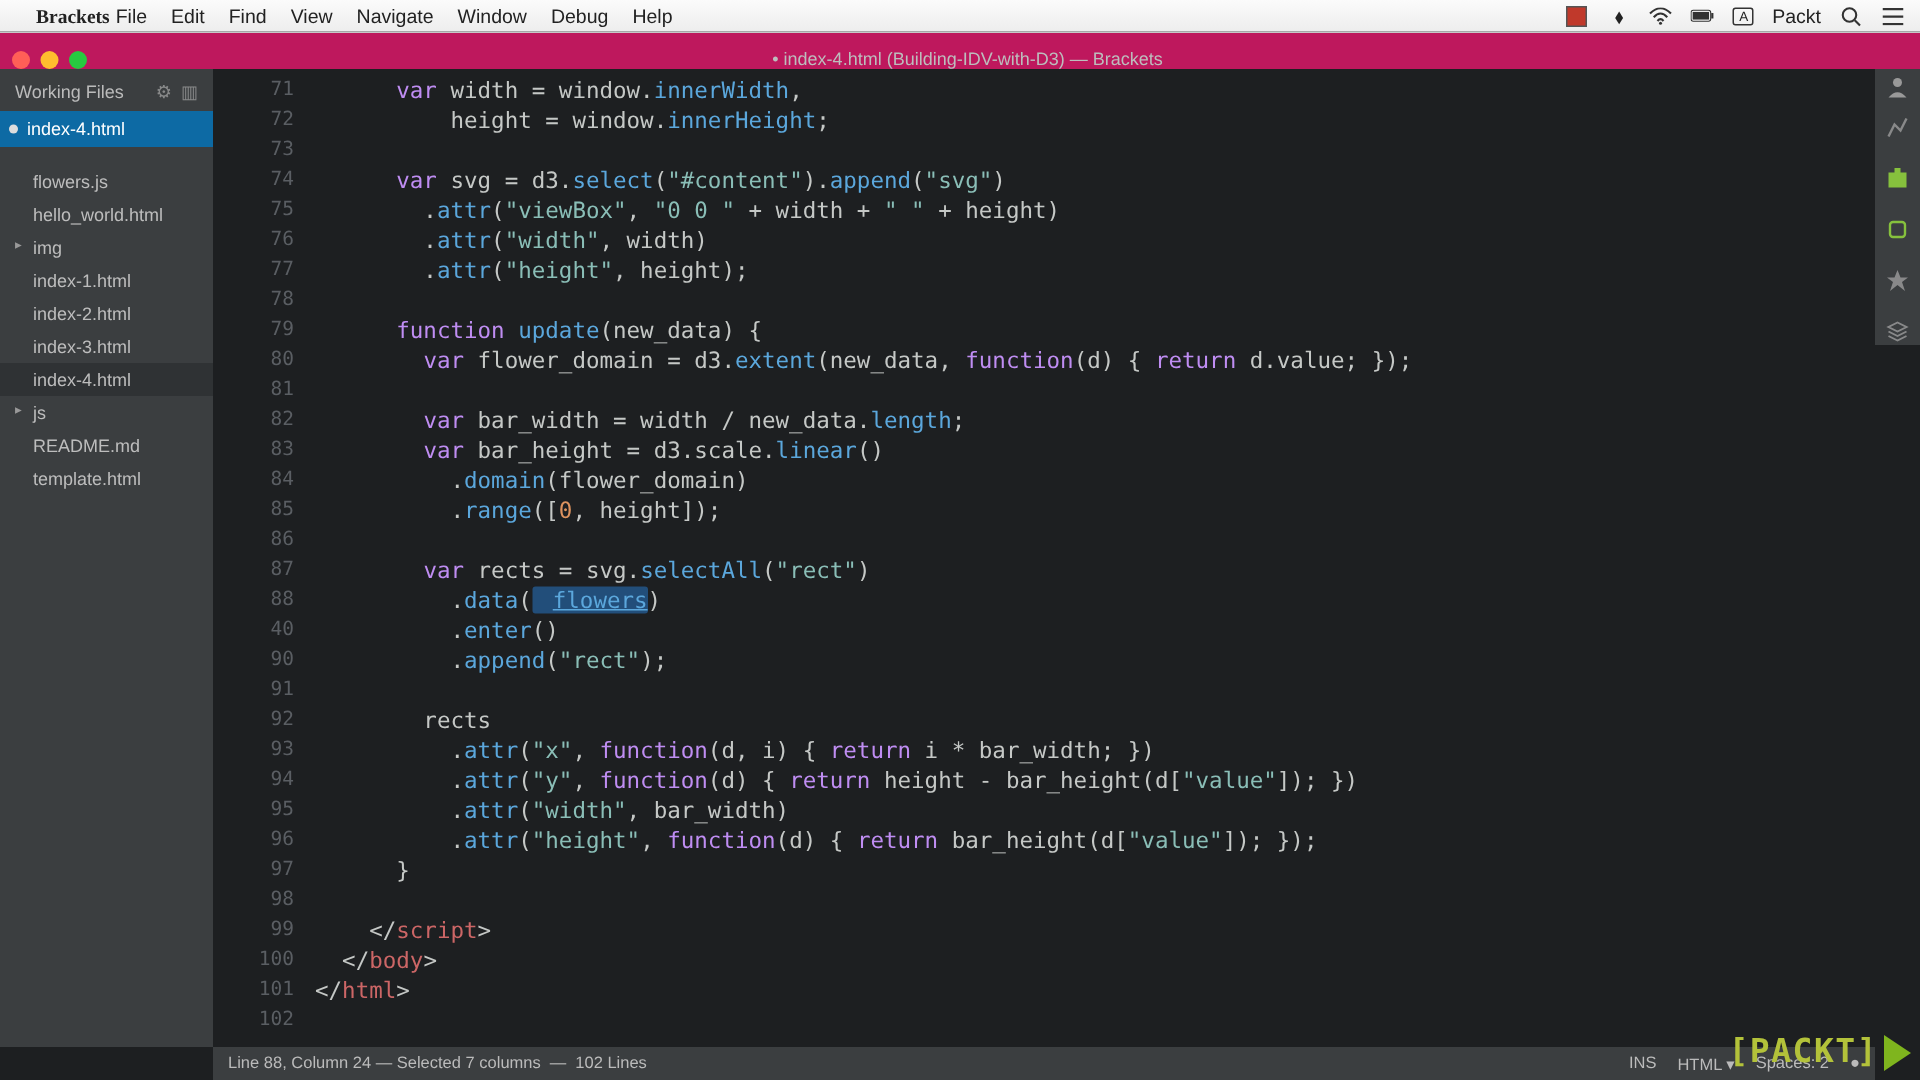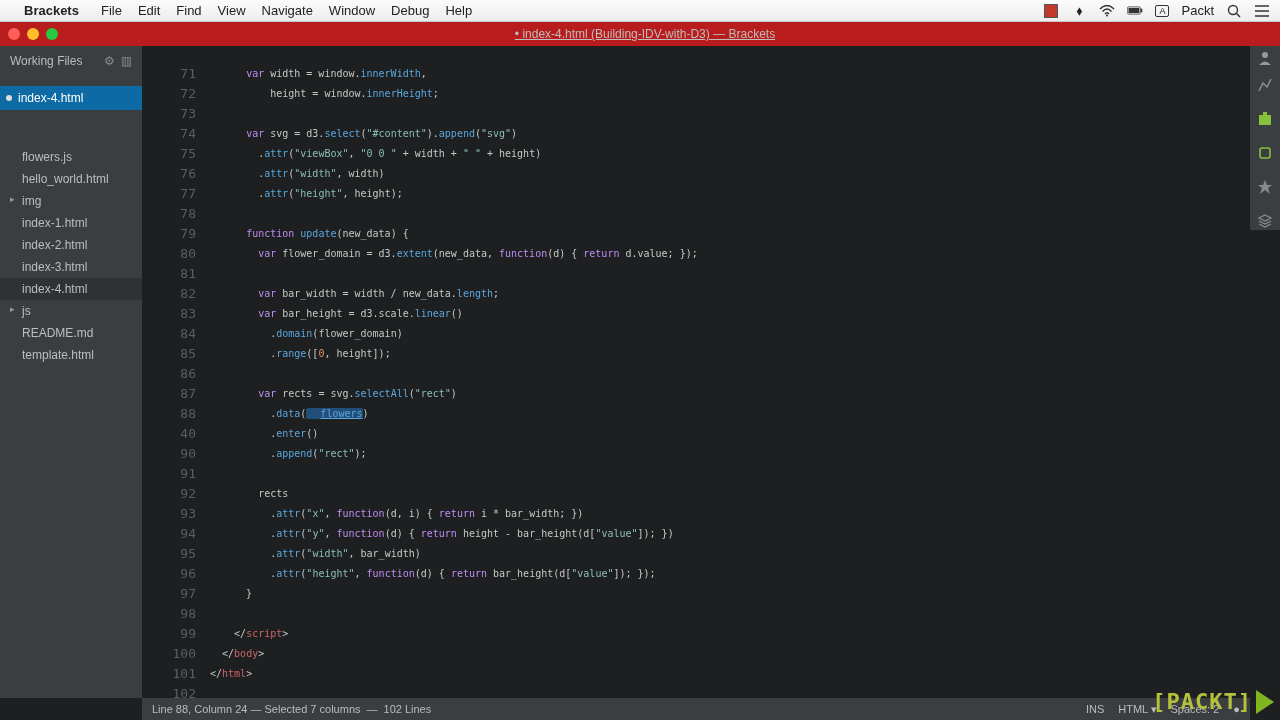--- a/index.html
+++ b/index.html
@@ -1,53 +1,53 @@
 <!DOCTYPE html>
 <html><head>
 <meta charset="utf-8">
 <style>
 * { margin:0; padding:0; box-sizing:border-box; }
 body { font-family: -apple-system, "Helvetica Neue", Arial, sans-serif; font-size:13px; background:#1d1f21; overflow:hidden; width:1280px; height:720px; position:relative; }
 
 
 .menubar { height:22px; background:linear-gradient(#fbfbfb,#ededed); border-bottom:1px solid #c8c8c8; display:flex; align-items:center; padding:0 10px; color:#222; font-size:13px; }
 .menubar .apple { font-size:14px; margin-right:14px; }
-.menubar .app-name { font-weight:600; margin-right:22px; }
+.menubar .app-name { font-weight:600; margin-right:4px;font-family:Liberation Serif, serif; }
 .menubar .menu-item { margin-right:16px; cursor:default; }
 .menubar .spacer { flex:1; }
 .menubar .tray { display:flex; align-items:center; gap:12px; font-size:13px; }
 .menubar .tray .icon { width:16px; height:14px; display:inline-flex; align-items:center; justify-content:center; }
 .tray-red { width:14px; height:14px; background:#c0392b; border:1px solid #555; }
 
 
-.titlebar { height:24px; background:#b91c1c; display:flex; align-items:center; padding:0 8px; color:#bdbdbd; font-size:12px;text-decoration:underline; }
+.titlebar { height:24px; background:#be185d; display:flex; align-items:flex-end; padding:0 8px; color:#bdbdbd; font-size:12px; }
 .traffic { display:flex; gap:7px; margin-right:14px; }
 .traffic span { width:12px; height:12px; border-radius:50%; display:block; }
 .tl-close{background:#ff5f57;} .tl-min{background:#ffbd2e;} .tl-max{background:#28c940;}
 .titlebar .title { flex:1; text-align:center; }
 
 
 .main { display:flex; height:652px; }
-.sidebar { width:142px; background:#3b3e40; color:#c8c8c8; font-size:12px; display:flex; flex-direction:column;gap:12px; }
+.sidebar { width:142px; background:#3b3e40; color:#c8c8c8; font-size:12px; display:flex; flex-direction:column; }
 .side-header { padding:8px 10px 6px; color:#bbb; font-size:12px; display:flex; align-items:center; justify-content:space-between; }
 .side-header .icons { display:flex; gap:6px; opacity:.6; }
 .wf-item { padding:5px 10px 5px 18px; color:#c9c9c9; position:relative; }
 .wf-item.active { background:#0d6aa4; color:#fff; }
 .wf-item .dot { width:6px; height:6px; border-radius:50%; background:#ddd; position:absolute; left:6px; top:9px; }
 .side-sep { height:12px; }
 .proj-header { padding:9px 10px 6px; color:#ccc; display:flex; align-items:center; justify-content:space-between; }
 .proj-header .chev { opacity:.6; font-size:10px; }
 .tree-item { padding:4px 10px 4px 22px; color:#bdbdbd; position:relative; }
 .tree-item.folder::before { content:"▸"; position:absolute; left:10px; top:4px; font-size:9px; color:#999; }
 .tree-item.active { background:#2f3234; }
 
 
-.editor { flex:1; background:#1d1f21; position:relative; display:flex;margin-top:14px; }
+.editor { flex:1; background:#1d1f21; position:relative; display:flex; }
 .gutter { width:68px; text-align:right; padding:4px 14px 0 0; color:#5a5e63; font-family: Menlo, Consolas, monospace; font-size:13px; line-height:20px; }
-.code { flex:1; padding:4px 0 0 0; font-family: Menlo, Consolas, monospace; font-size:10px; line-height:20px; white-space:pre; color:#c5c8c6; }
+.code { flex:1; padding:4px 0 0 0; font-family: Menlo, Consolas, monospace; font-size:15px; line-height:20px; white-space:pre; color:#c5c8c6; }
 .kw { color:#bf8df2; }
 .fn { color:#5ba7dc; }
 .str { color:#8abeb7; }
 .num { color:#de935f; }
 .tag { color:#cc6666; }
 .sel { background:#224e7a; border-radius:2px; }
 .underline { text-decoration:underline;padding-left:14px; }
 
 
 .rail { width:30px; background:#3b3e40; display:flex; flex-direction:column; align-items:center; padding-top:6px; gap:16px; }

